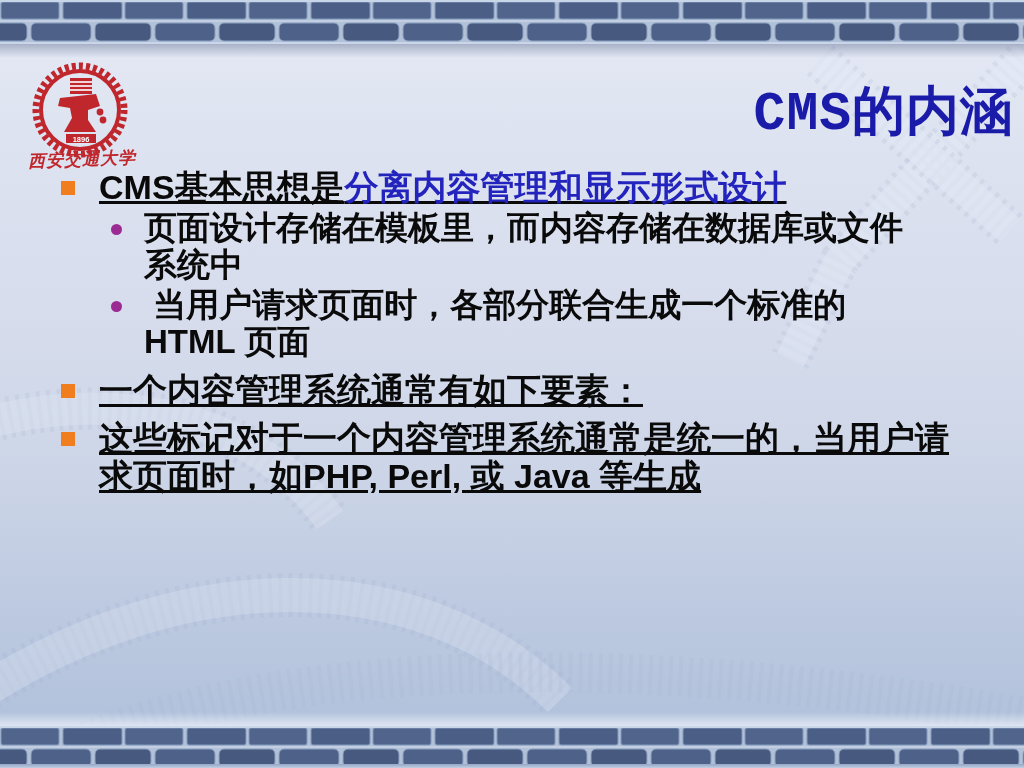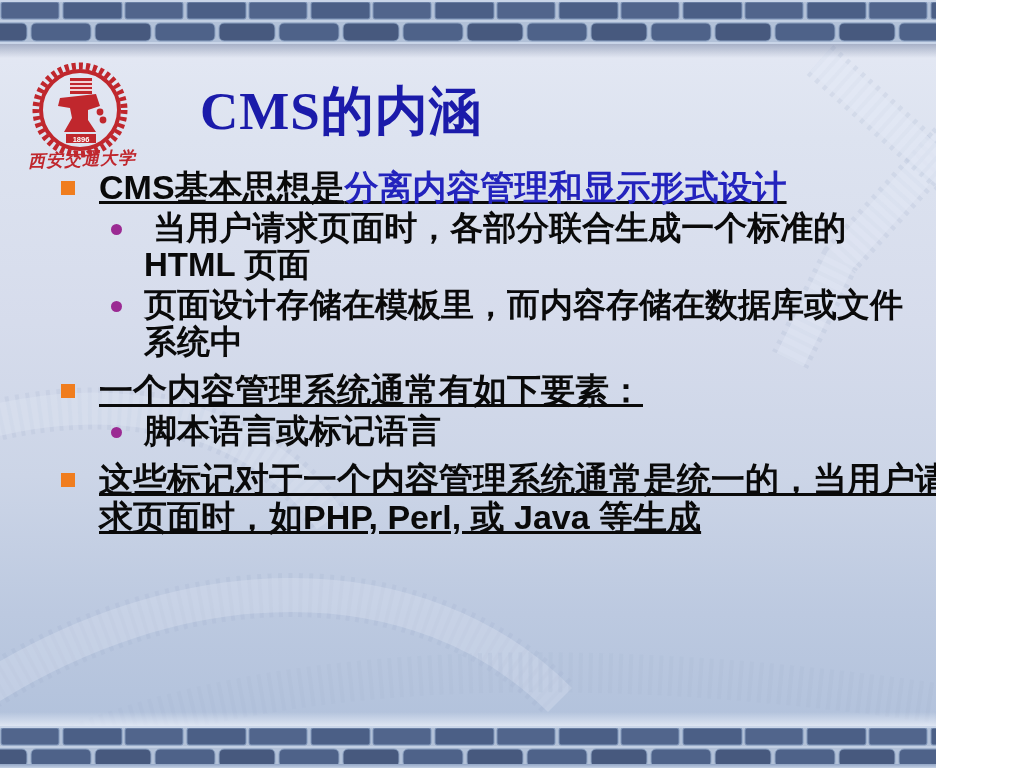--- a/index.html
+++ b/index.html
@@ -2,21 +2,21 @@
 <html><head>
 <meta charset="utf-8">
 <style>
   * { margin:0; padding:0; box-sizing:border-box; }
   html,body { width:1024px; height:768px; }
   body {
     font-family:"Liberation Sans","DejaVu Sans",sans-serif;
     overflow:hidden;
   }
   #slide {
-    position:relative; width:936px; height:768px;
+    position:relative; width:1024px; height:768px;
     background:linear-gradient(180deg,#e6eaf5 0%,#dde3f0 18%,#d6dcec 42%,#ccd5e7 62%,#bcc9e0 80%,#aebfda 100%);
     overflow:hidden;
   }
   
   .strip { position:absolute; left:0; width:1024px; display:block; }
   #strip-top { top:0; height:44px; }
   #strip-top-shadow {
     position:absolute; top:44px; left:0; width:1024px; height:14px;
     background:linear-gradient(180deg,rgba(95,110,145,.45),rgba(95,110,145,0));
   }
@@ -35,23 +35,23 @@
   #logo { position:absolute; left:26px; top:60px; width:112px; height:120px; z-index:2; }
   #logo-caption {
     position:absolute; left:22px; top:148px; width:120px; text-align:center;
     color:#c0272d; font-size:17px; font-weight:bold; font-style:italic;
     letter-spacing:1px; white-space:nowrap; transform:rotate(-2deg);
     font-family:"Liberation Serif","DejaVu Serif",serif;
   }
   
   #title {
     position:absolute; left:200px; right:10px; top:76px; z-index:2;
-    text-align:left; color:#1b1baa; font-size:53px; font-weight:bold;
+    text-align:right; color:#1b1baa; font-size:53px; font-weight:bold;
     letter-spacing:1px;
-    font-family:Liberation Serif, serif;
+    font-family:Liberation Mono, monospace;
   }
   
   #bullet-list {
     position:absolute; left:55px; top:158px; width:915px; z-index:2;
     color:#0a0a0a;
   }
   .b1 { display:flex; align-items:flex-start; margin:10px 0 4px 0;text-decoration:underline; }
   .b2 { display:flex; align-items:flex-start; margin:3px 0; margin-left:48px; }
   .b1 .btext {
     font-size:34px; font-weight:bold; line-height:1.12; max-width:860px;
@@ -139,33 +139,29 @@
 
   <h1 id="title">CMS的内涵</h1>
 
   <div id="bullet-list">
       <div class="b1">
         <span class="marker-square"></span>
         <div class="btext"><span style="color: rgb(10, 10, 10);">CMS基本思想是</span><span style="color: rgb(35, 35, 189);">分离内容管理和显示形式设计</span></div>
       </div>
       <div class="b2">
         <span class="marker-dot"></span>
-        <div class="btext"> 当用户请求页面时，各部分联合生成一个标准的HTML 页面</div>
+        <div class="btext">页面设计存储在模板里，而内容存储在数据库或文件系统中</div>
       </div>
       <div class="b2">
         <span class="marker-dot"></span>
-        <div class="btext">页面设计存储在模板里，而内容存储在数据库或文件系统中</div>
+        <div class="btext"> 当用户请求页面时，各部分联合生成一个标准的HTML 页面</div>
       </div>
       <div class="b1">
         <span class="marker-square"></span>
         <div class="btext">一个内容管理系统通常有如下要素：</div>
-      </div>
-      <div class="b2">
-        <span class="marker-dot"></span>
-        <div class="btext">脚本语言或标记语言</div>
       </div>
       <div class="b1">
         <span class="marker-square"></span>
         <div class="btext">这些标记对于一个内容管理系统通常是统一的，当用户请求页面时，如PHP, Perl, 或 Java 等生成</div>
       </div>
     </div>
 
 </div>
 
 </body></html>

